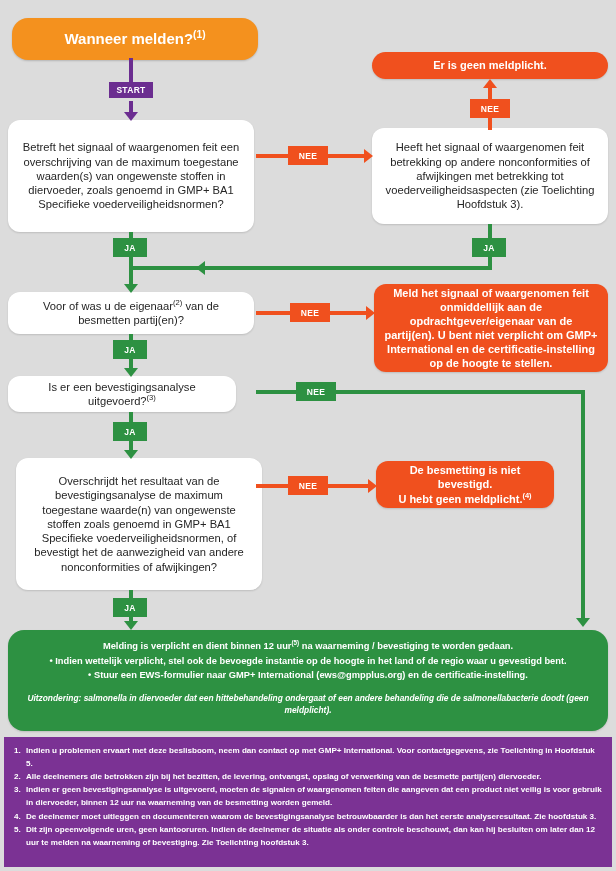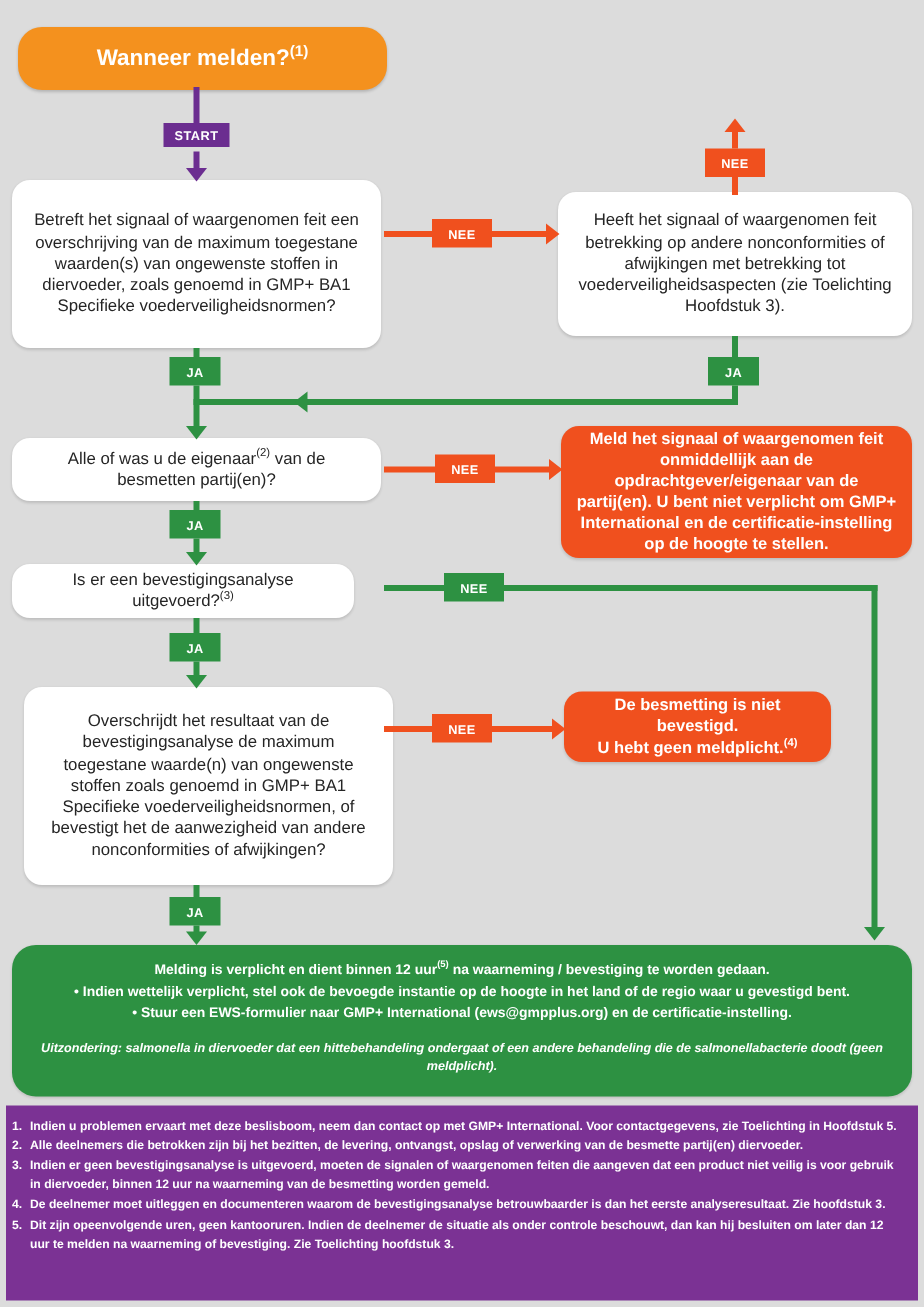--- a/index.html
+++ b/index.html
@@ -98,21 +98,21 @@
     font-size:8.4px;font-style:italic;text-align:center;
     line-height:1.45;margin-top:9px;font-weight:600;
   }
   sup{font-size:.68em;vertical-align:super;line-height:0;}
 
   
   .notes{
     position:absolute;left:4px;top:737px;width:608px;height:130px;
     background:#7b3294;color:#ffffff;
     box-sizing:border-box;
-    padding:7px 10px 6px 4px;
+    padding:7px 10px 6px 10px;
     z-index:5;
   }
   .notes ol{margin:0;padding:0;list-style:none;}
   .notes li{
     font-size:8.1px;line-height:1.62;
     padding-left:12px;text-indent:-12px;
     font-weight:600;
   }
   .notes li .num{display:inline-block;width:12px;text-indent:0;}
 </style>
@@ -141,34 +141,37 @@
 
   <div class="node n-question" style="left:372px;top:128px;width:236px;height:96px;">
     <span class="txt">Heeft het signaal of waargenomen feit betrekking op andere nonconformities of afwijkingen met betrekking tot voederveiligheidsaspecten (zie Toelichting Hoofdstuk 3).</span>
   </div>
 
   <div class="ln ln-v c-orange" style="left:488px;top:118px;height:12px;"></div>
   <div class="lbl lbl-orange" style="left:470px;top:99px;width:40px;height:19px;">NEE</div>
   <div class="ln ln-v c-orange" style="left:488px;top:88px;height:11px;"></div>
   <div class="arw arw-up au-orange" style="left:483px;top:79px;"></div>
 
+  <div class="node n-orange" style="left:372px;top:52px;width:236px;height:27px;border-radius:14px;">
+    <span class="txt">Er is geen meldplicht.</span>
+  </div>
 
   <div class="ln ln-v c-green" style="left:488px;top:224px;height:14px;"></div>
   <div class="lbl lbl-green" style="left:472px;top:238px;width:34px;height:19px;">JA</div>
   <div class="ln ln-v c-green" style="left:488px;top:257px;height:13px;"></div>
   <div class="ln ln-h c-green" style="left:129px;top:266px;width:363px;"></div>
   <div class="arw arw-left al-green" style="left:196px;top:261px;"></div>
 
   <div class="ln ln-v c-green" style="left:129px;top:232px;height:6px;"></div>
   <div class="lbl lbl-green" style="left:113px;top:238px;width:34px;height:19px;">JA</div>
   <div class="ln ln-v c-green" style="left:129px;top:257px;height:31px;"></div>
   <div class="arw arw-down ad-green" style="left:124px;top:284px;"></div>
 
   <div class="node n-question" style="left:8px;top:292px;width:246px;height:42px;">
-    <span class="txt"><span>Alle of was u de eigenaar</span><sup>(2)</sup><span> van de besmetten partij(en)?</span></span>
+    <span class="txt"><span>Voor of was u de eigenaar</span><sup>(2)</sup><span> van de besmetten partij(en)?</span></span>
   </div>
 
   <div class="ln ln-h c-orange" style="left:256px;top:311px;width:34px;"></div>
   <div class="lbl lbl-orange" style="left:290px;top:303px;width:40px;height:19px;">NEE</div>
   <div class="ln ln-h c-orange" style="left:330px;top:311px;width:40px;"></div>
   <div class="arw arw-right ar-orange" style="left:366px;top:306px;"></div>
 
   <div class="node n-orange" style="left:374px;top:284px;width:234px;height:88px;">
     <span class="txt">Meld het signaal of waargenomen feit onmiddellijk aan de opdrachtgever/eigenaar van de partij(en). U bent niet verplicht om GMP+ International en de certificatie-instelling op de hoogte te stellen.</span>
   </div>

